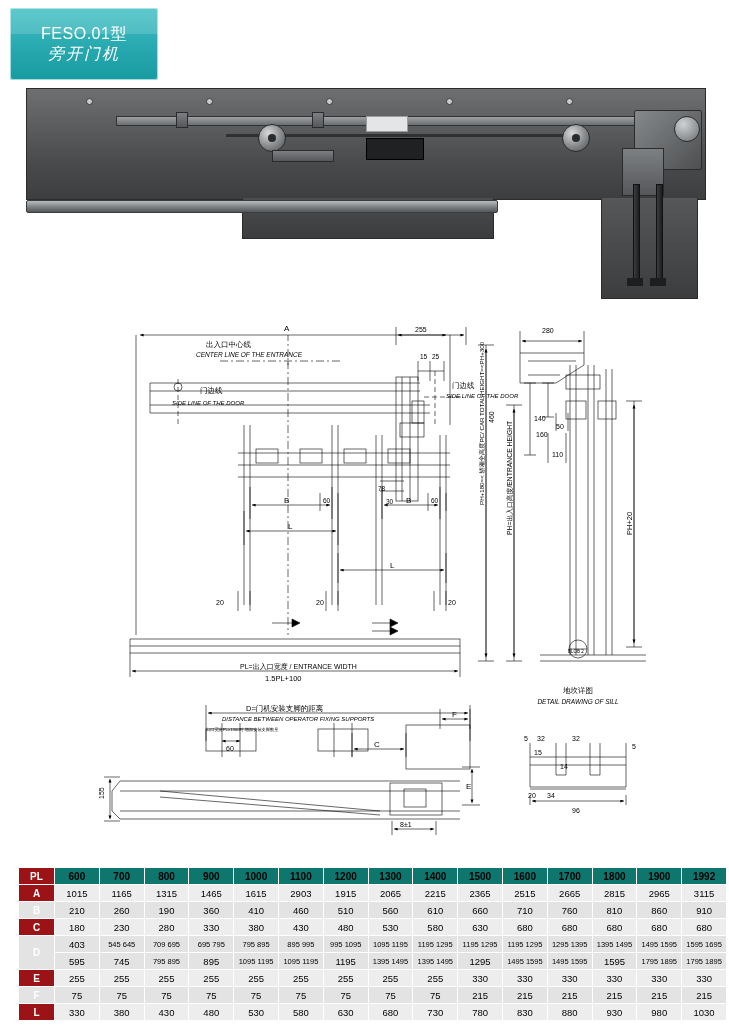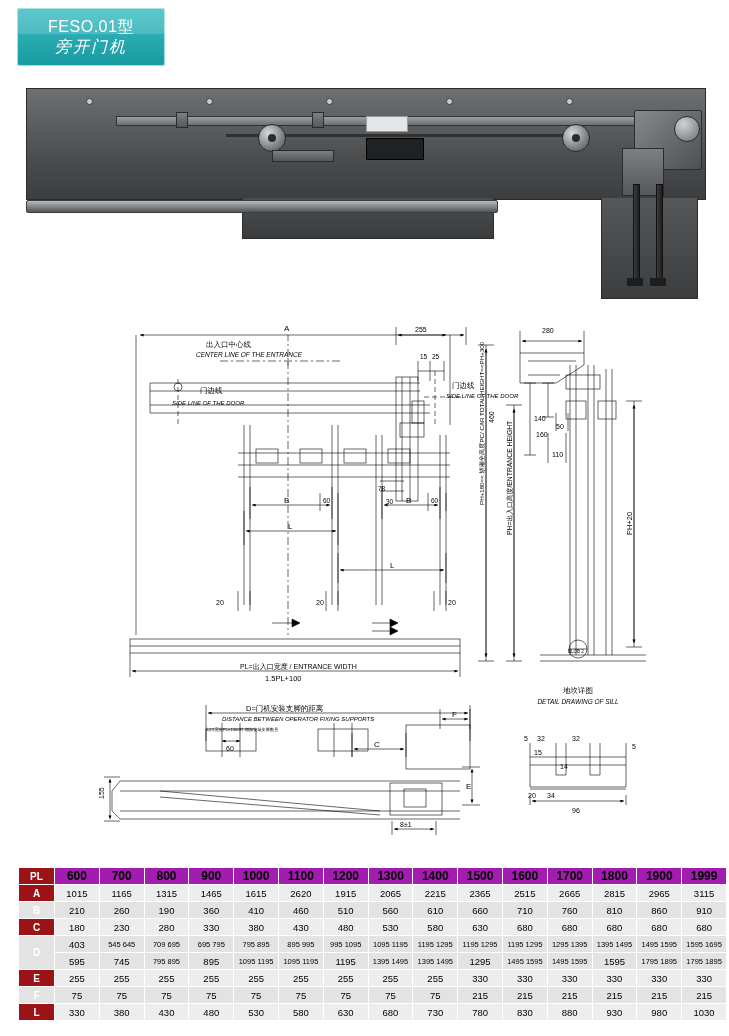--- a/index.html
+++ b/index.html
@@ -12,24 +12,24 @@
     height: 1036px;
     position: relative;
     font-family: "Liberation Sans", sans-serif;
     color: #000;
     overflow: hidden;
   }
 
   
   .header-badge {
     position: absolute;
-    left: 17px;
+    left: 10px;
     top: 8px;
     width: 148px;
-    height: 58px;
+    height: 72px;
     background: linear-gradient(to bottom, #3fbfc4 0%, #27a9af 55%, #189aa1 100%);
     border-radius: 3px;
     color: #fff;
     display: flex;
     flex-direction: column;
     align-items: center;
     justify-content: center;
     box-shadow: 0 0 0 1px #9fdfe2 inset;
   }
   .header-badge .line1 {
@@ -231,23 +231,23 @@
   }
   table.spec .rowhdr {
     background: #9c1317;
     color: #fff;
     font-weight: bold;
     width: 36px;
     font-size: 10px;
   }
   table.spec thead .rowhdr { background: #9c1317; }
   table.spec thead td {
-    background: #a21caf;
+    background: #0f766e;
     font-weight: bold;
-    font-size: 12px;
+    font-size: 10px;
     border: 1px solid #ffffff;
   }
   table.spec tbody td {
     background: #ededed;
     font-size: 9.5px;
   }
   table.spec tbody tr.alt td { background: #e3e3e3; }
   td.splitcell {
     padding: 0 !important;
   }
@@ -622,33 +622,33 @@
         <td>1000</td>
         <td>1100</td>
         <td>1200</td>
         <td>1300</td>
         <td>1400</td>
         <td>1500</td>
         <td>1600</td>
         <td>1700</td>
         <td>1800</td>
         <td>1900</td>
-        <td>1999</td>
+        <td>1992</td>
       </tr>
     </thead>
     <tbody>
 
       <tr>
         <td class="rowhdr">A</td>
         <td>1015</td>
         <td>1165</td>
         <td>1315</td>
         <td>1465</td>
         <td>1615</td>
-        <td>2620</td>
+        <td>2903</td>
         <td>1915</td>
         <td>2065</td>
         <td>2215</td>
         <td>2365</td>
         <td>2515</td>
         <td>2665</td>
         <td>2815</td>
         <td>2965</td>
         <td>3115</td>
       </tr>

